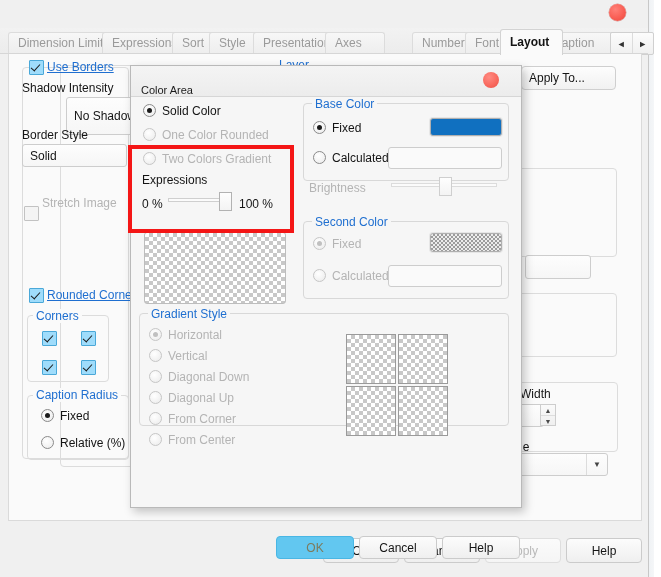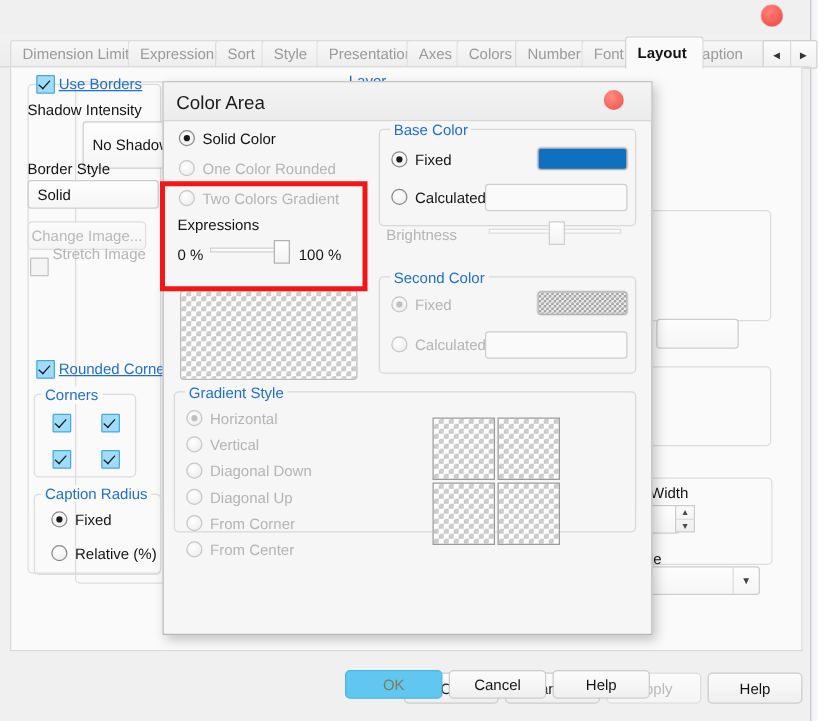--- a/index.html
+++ b/index.html
@@ -87,21 +87,21 @@
       border-radius:50%;background:#1b1b1b;}
   .radio.dis{border-color:#c6c6c6;}
   .radio.dis.on:after{background:#c0c0c0;}
 
   
   .modal{position:absolute;left:130px;top:65px;width:390px;height:441px;
       background:#f6f6f6;border:1px solid #b9b9b9;
       box-shadow:3px 4px 9px rgba(0,0,0,.22);}
   .modal-title{position:absolute;left:0;top:0;width:100%;height:30px;
       background:linear-gradient(180deg,#f4f4f4,#ececec);border-bottom:1px solid #d6d6d6;}
-  .modal-title-text{position:absolute;left:10px;top:8px;font-size:15px;color:#1b1b1b;}
+  .modal-title-text{position:absolute;left:10px;top:18px;font-size:11px;color:#1b1b1b;}
   .modal-close{position:absolute;right:22px;top:6px;width:16px;height:16px;border-radius:50%;
       background:radial-gradient(circle at 38% 32%,#ff8b83 0%,#f96a5f 55%,#ea5046 100%);}
   .m-grp{position:absolute;border:1px solid #d8d8d8;border-radius:4px;}
   .m-grp-lbl{position:absolute;font-size:12px;color:#1f6fd0;background:#f6f6f6;padding:0 3px;}
 
   
   .checker{
     background-image:
       linear-gradient(45deg,#c8c8c8 25%,transparent 25%,transparent 75%,#c8c8c8 75%),
       linear-gradient(45deg,#c8c8c8 25%,transparent 25%,transparent 75%,#c8c8c8 75%);
@@ -151,49 +151,48 @@
 
     <div class="win-close"></div>
 
     <div class="tabs">
       <div class="tab" style="left:8px;width:94px;">Dimension Limits</div>
       <div class="tab" style="left:102px;width:70px;">Expressions</div>
       <div class="tab" style="left:172px;width:37px;">Sort</div>
       <div class="tab" style="left:209px;width:44px;">Style</div>
       <div class="tab" style="left:253px;width:72px;">Presentation</div>
       <div class="tab" style="left:325px;width:40px;">Axes</div>
-      <div class="tab" style="left:365px;width:47px;">Colors</div>
       <div class="tab" style="left:412px;width:53px;">Number</div>
       <div class="tab" style="left:465px;width:38px;">Font</div>
       <div class="tab active" style="left:500px;width:43px;">Layout</div>
       <div class="tab" style="left:543px;width:52px;">Caption</div>
       <div class="tab-nav" style="left:610px;">
         <div>◄</div>
         <div>►</div>
       </div>
     </div>
     <div class="tab-underline"></div>
 
     <div class="page"></div>
 
     <div class="grp" style="left:60px;top:65px;width:460px;height:400px;"></div>
     <div class="grp-lbl" style="left:276px;top:58px;">Layer</div>
 
+    <div class="applyto">Apply To...</div>
 
     <div class="grp" style="left:22px;top:67px;width:105px;height:390px;"></div>
     <div class="chk on" style="left:29px;top:60px;"></div>
     <div class="lbl blue-u" style="left:47px;top:60px;">Use Borders</div>
 
     <div class="lbl" style="left:22px;top:81px;">Shadow Intensity</div>
     <div class="fld" style="left:22px;top:97px;width:105px;height:38px;margin-left:44px;">No Shadow</div>
 
     <div class="lbl" style="left:22px;top:128px;">Border Style</div>
     <div class="fld" style="left:22px;top:144px;width:105px;height:23px;">Solid</div>
 
-    <div class="btn dis" style="left:22px;top:177px;width:95px;height:23px;">Change Image...</div>
 
     <div class="chk dis" style="left:24px;top:206px;"></div>
     <div class="lbl dis" style="left:42px;top:196px;">Stretch Image</div>
 
     <div class="chk on" style="left:29px;top:288px;"></div>
     <div class="lbl blue-u" style="left:47px;top:288px;">Rounded Corners</div>
 
     <div class="grp" style="left:27px;top:315px;width:80px;height:65px;"></div>
     <div class="grp-lbl" style="left:33px;top:309px;">Corners</div>
     <div class="chk on" style="left:42px;top:331px;"></div>

